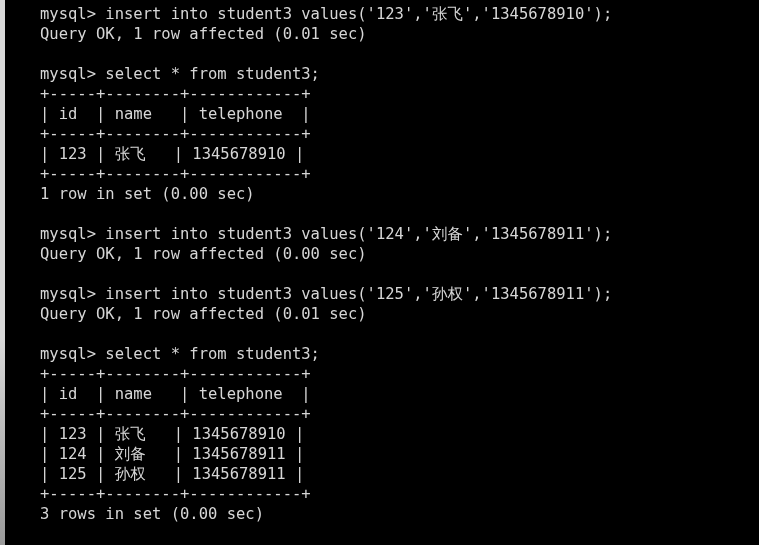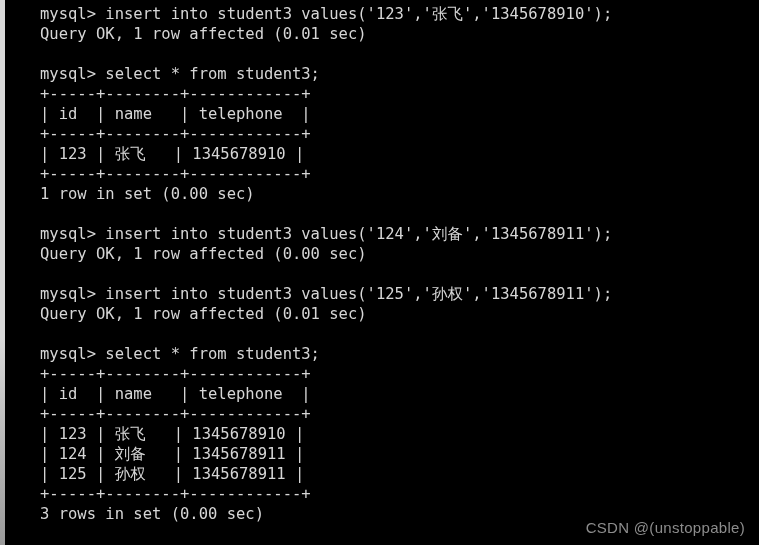--- a/index.html
+++ b/index.html
@@ -62,15 +62,14 @@
 <body>
 
 <div id="screen">
 
   <div id="left-gutter"></div>
 
   <div id="terminal" style="background: rgb(0, 0, 0);">
     <div id="console" style="color: rgb(214, 214, 214);"><div class="line">mysql&gt; insert into student3 values('123','张飞','1345678910');</div><div class="line">Query OK, 1 row affected (0.01 sec)</div><div class="line"></div><div class="line">mysql&gt; select * from student3;</div><div class="line">+-----+--------+------------+</div><div class="line">| id  | name   | telephone  |</div><div class="line">+-----+--------+------------+</div><div class="line">| 123 | 张飞   | 1345678910 |</div><div class="line">+-----+--------+------------+</div><div class="line">1 row in set (0.00 sec)</div><div class="line"></div><div class="line">mysql&gt; insert into student3 values('124','刘备','1345678911');</div><div class="line">Query OK, 1 row affected (0.00 sec)</div><div class="line"></div><div class="line">mysql&gt; insert into student3 values('125','孙权','1345678911');</div><div class="line">Query OK, 1 row affected (0.01 sec)</div><div class="line"></div><div class="line">mysql&gt; select * from student3;</div><div class="line">+-----+--------+------------+</div><div class="line">| id  | name   | telephone  |</div><div class="line">+-----+--------+------------+</div><div class="line">| 123 | 张飞   | 1345678910 |</div><div class="line">| 124 | 刘备   | 1345678911 |</div><div class="line">| 125 | 孙权   | 1345678911 |</div><div class="line">+-----+--------+------------+</div><div class="line">3 rows in set (0.00 sec)</div></div>
   </div>
 
-  <div id="watermark" style="color: rgb(140, 140, 140);">CSDN @(unstoppable)</div>
 
 </div>
 
 </body></html>

